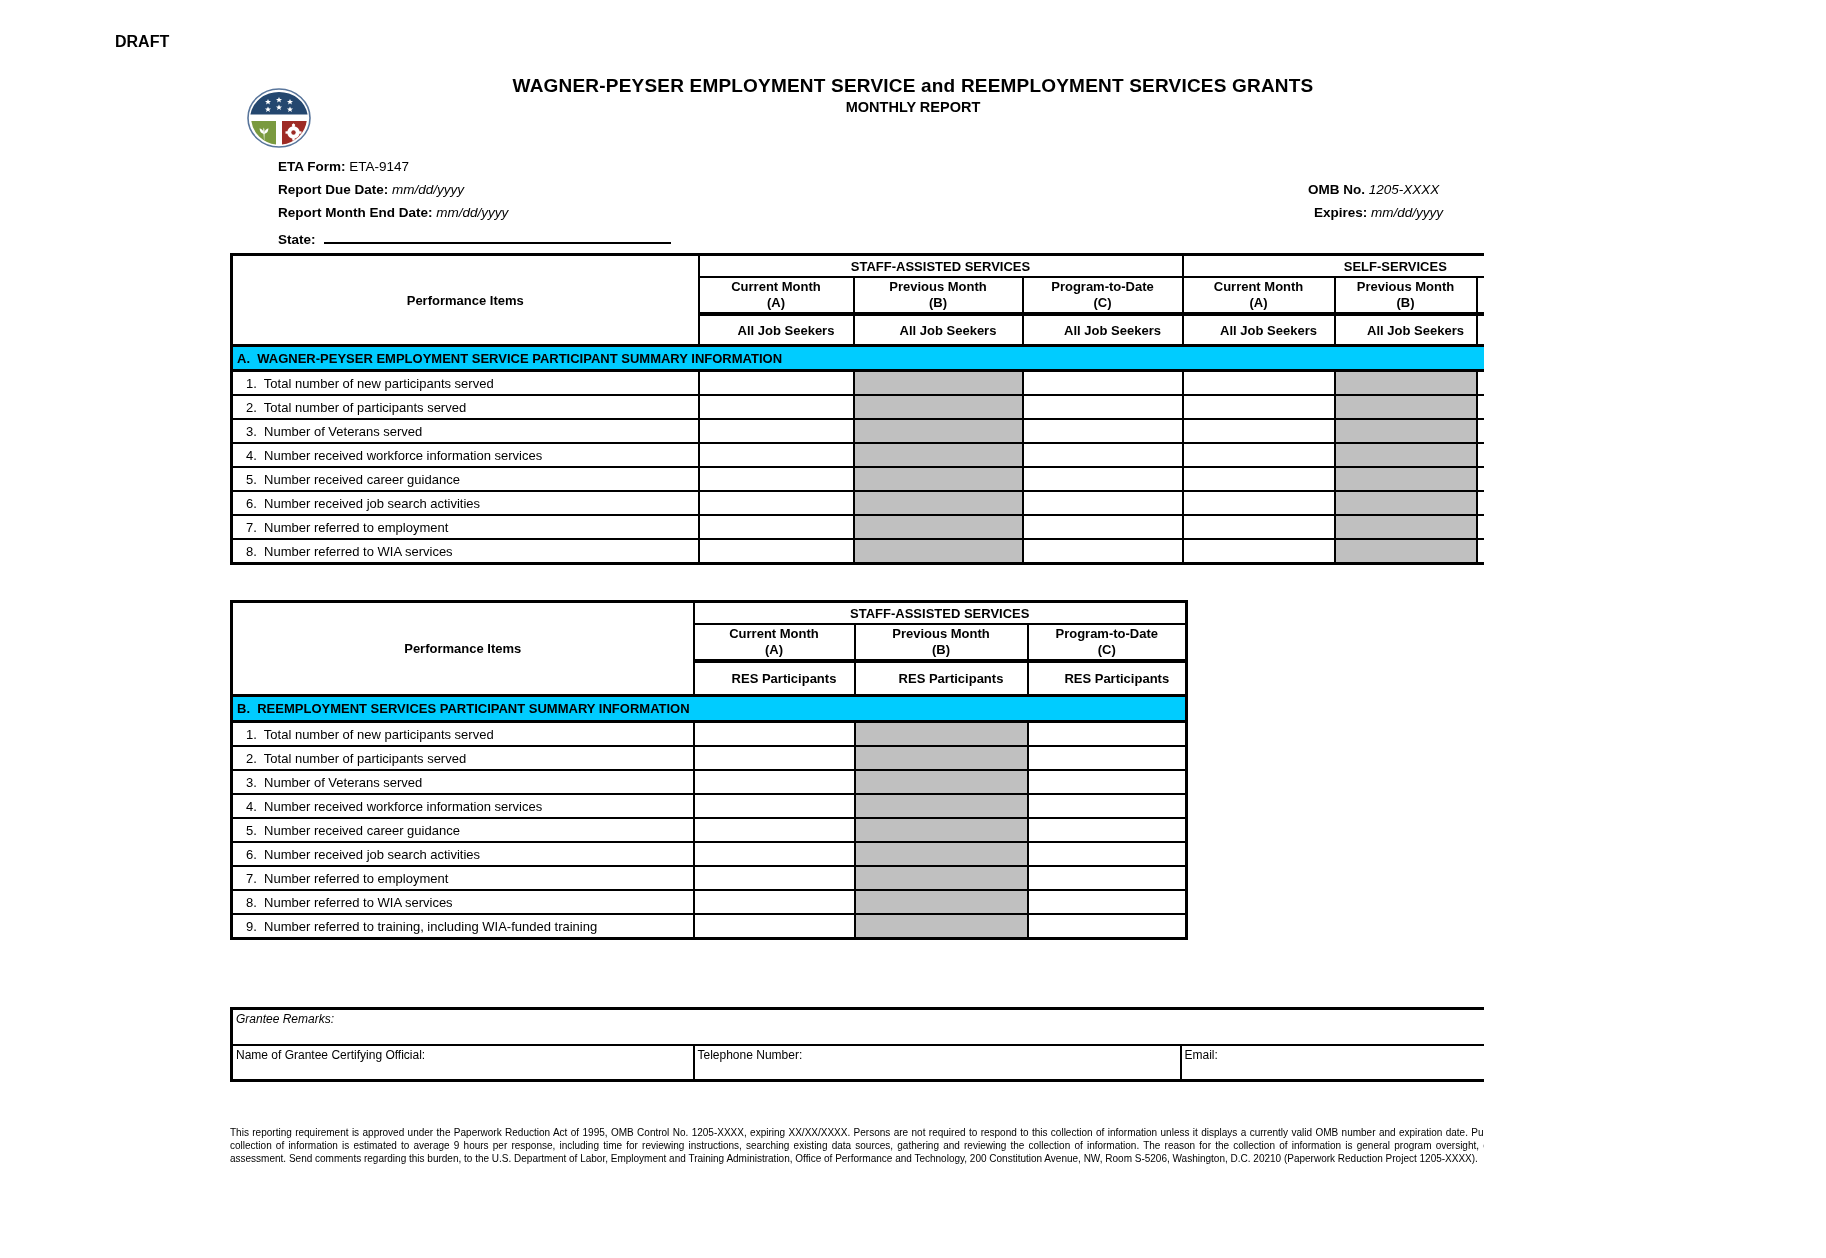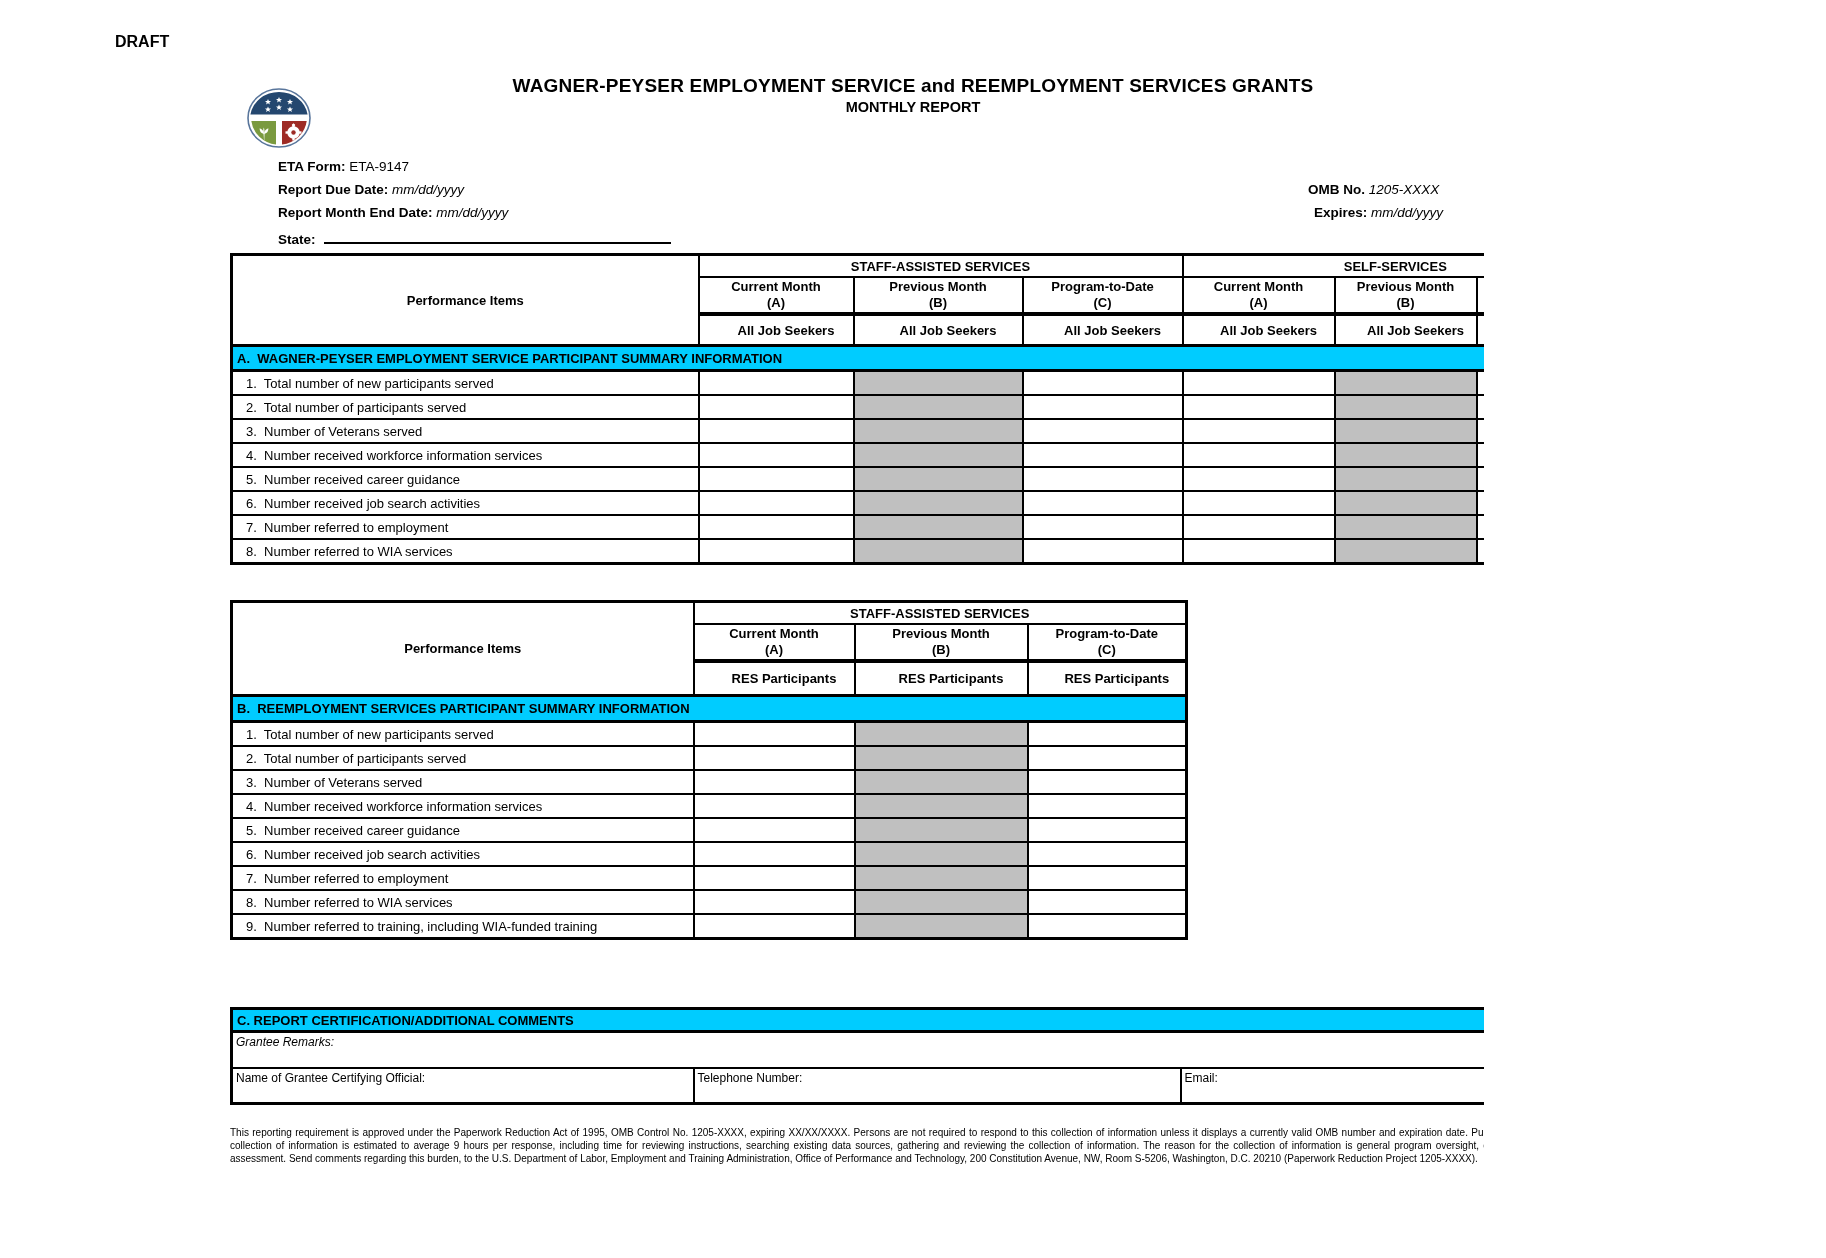--- a/index.html
+++ b/index.html
@@ -338,23 +338,20 @@
   </div>
 
   <div class="tbl-wrap tw-c">
     <table class="t-c">
       <colgroup>
         <col style="width:462px">
           <col style="width:487px">
           <col style="width:428px">
       </colgroup>
       <tbody>
-          <tr class="c-bar">
-        <td class="section-bar" colspan="3">C. REPORT CERTIFICATION/ADDITIONAL COMMENTS</td>
-      </tr>
       <tr class="c-remarks">
         <td colspan="3"><span>Grantee Remarks:</span></td>
       </tr>
       <tr class="c-bottom">
         <td><span>Name of Grantee Certifying Official:</span></td>
         <td><span>Telephone Number:</span></td>
         <td><span>Email:</span></td>
       </tr>
     </tbody>
       </table>

